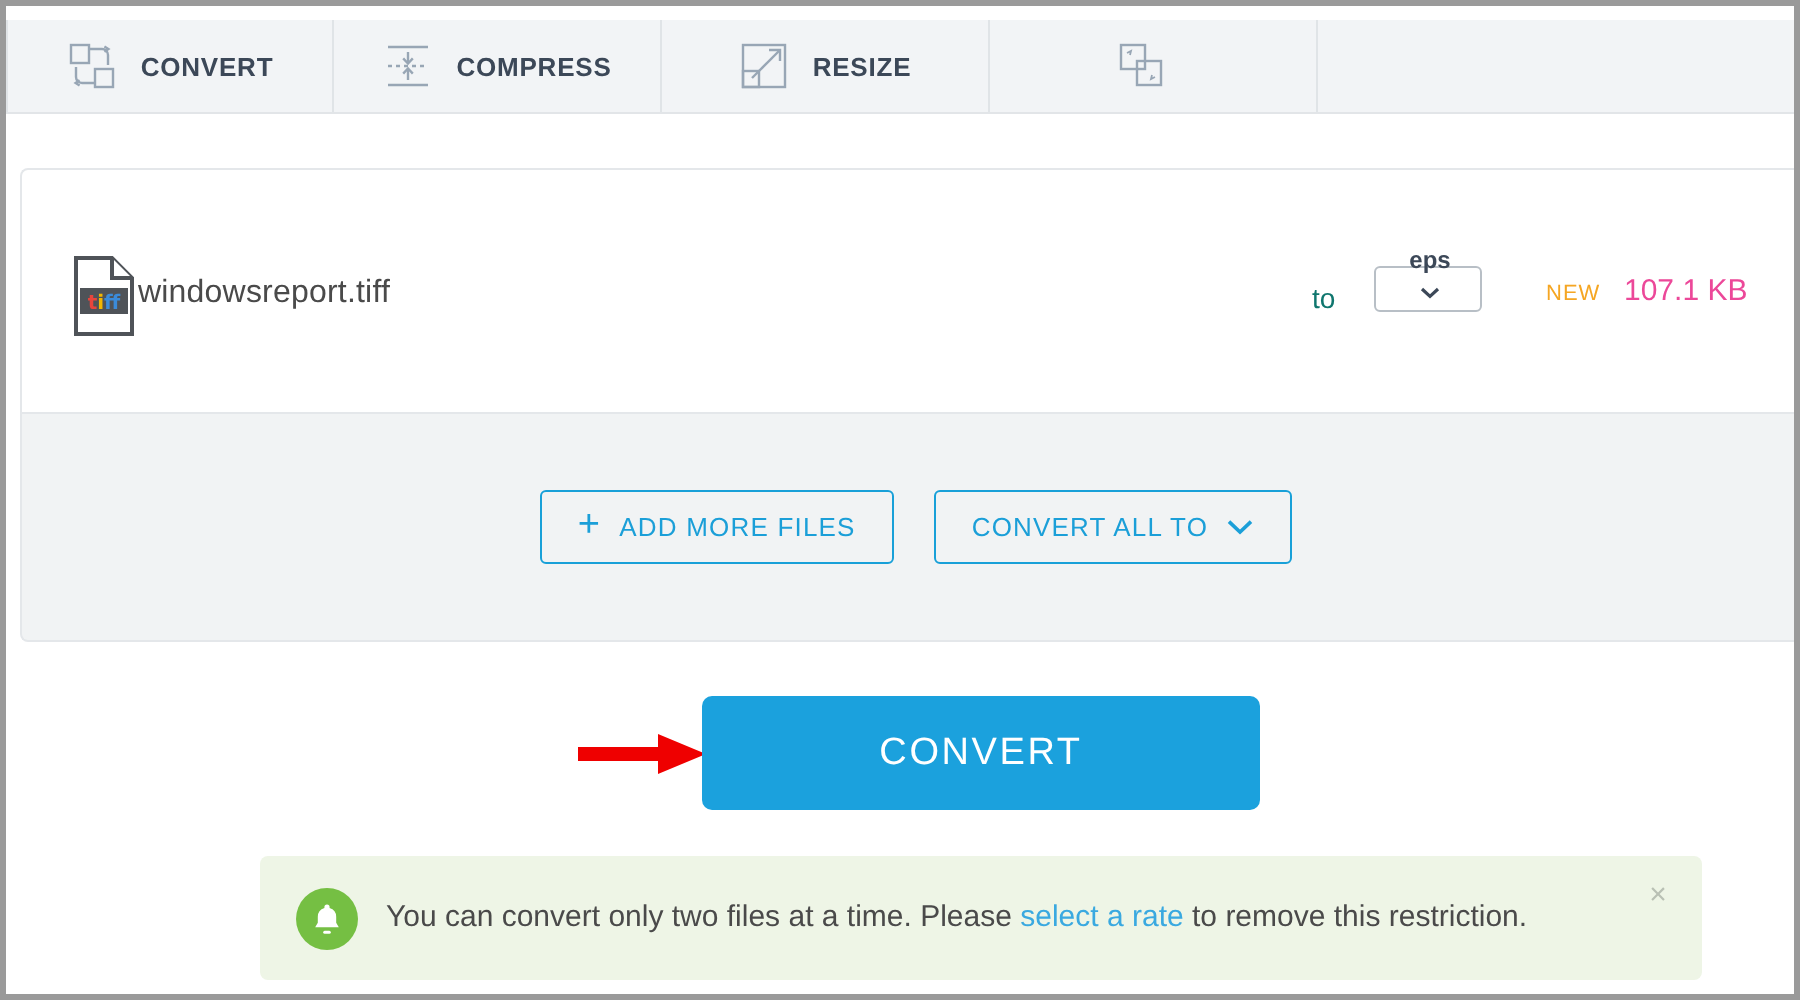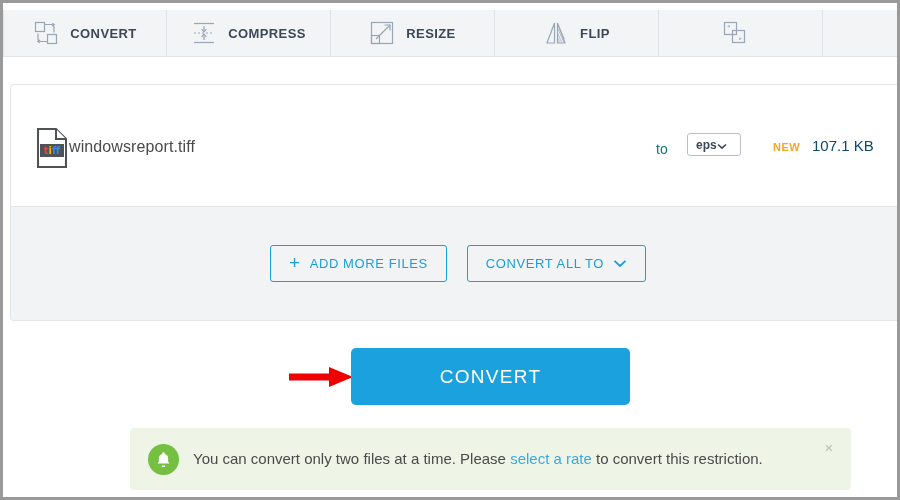--- a/index.html
+++ b/index.html
@@ -124,47 +124,48 @@
     position: absolute;
     left: 676px;
     top: 48px;
     width: 54px;
     height: 23px;
     border: 1px solid #b8bfc6;
     border-radius: 3px;
     background: #ffffff;
     display: flex;
     align-items: center;
-    justify-content: flex-start;
+    justify-content: flex-end;
     padding: 0 6px 0 8px;
     box-sizing: border-box;
     cursor: pointer;
+    flex-direction: column;
   }
   .format-select .fmt-text {
     font-size: 12px;
     font-weight: bold;
     color: #3c4858;
   }
   .format-select .chev { display:block; }
   .badge-new {
     position: absolute;
     left: 762px;
     top: 56px;
     font-size: 11px;
-    font-weight: bold;
+    font-weight: normal;
     color: #f5a623;
     letter-spacing: 0.5px;
     text-align: center;
   }
   .file-size {
     position: absolute;
     left: 801px;
     top: 52px;
     font-size: 15px;
-    color: #0c4a6e;
+    color: #ec4899;
     white-space: nowrap;
     text-align: center;
   }
 
   
   .action-band {
     position: absolute;
     left: 7px;
     top: 204px;
     width: 895px;
@@ -330,33 +331,20 @@
           <rect x="2.5" y="2.5" width="21" height="21"></rect>
           <rect x="2.5" y="15.5" width="8" height="8"></rect>
           <path d="M7 19 L21 5"></path>
           <path d="M15.5 5 H21 V10.5"></path>
         </svg>
       </span>
       <span class="tab-label">RESIZE</span>
     </div>
 
 
-    <div class="tab">
-      <span class="tab-icon">
-        <svg viewBox="0 0 26 26" fill="none" stroke="#98a6b5" stroke-width="1.2">
-          <path d="M11.5 3 L4 23 H11.5 Z"></path>
-          <path d="M14.5 3 L22 23 H14.5 Z"></path>
-          <path d="M15 5 L21.5 19" stroke-width="0.7"></path>
-          <path d="M15 9 L20.7 22" stroke-width="0.7"></path>
-          <path d="M15 14 L18.6 22.5" stroke-width="0.7"></path>
-          <path d="M15 18.5 L16.8 22.8" stroke-width="0.7"></path>
-        </svg>
-      </span>
-      <span class="tab-label">FLIP</span>
-    </div>
 
     <div class="tab">
       <span class="tab-icon">
         <svg viewBox="0 0 26 26" fill="none" stroke="#98a6b5" stroke-width="1.2">
           <rect x="2.5" y="2.5" width="12" height="12"></rect>
           <rect x="10.5" y="10.5" width="12" height="12"></rect>
           <path d="M5.5 6.5 l2 -1 -0.5 2" stroke-width="0.9"></path>
           <path d="M19.5 18.5 l-2 1 0.5 -2" stroke-width="0.9"></path>
         </svg>
       </span>
@@ -424,19 +412,19 @@
   </button>
 
   <div class="notice">
     <span class="notice-bell">
       <svg width="17" height="18" viewBox="0 0 17 18" fill="#ffffff">
         <path d="M8.5 1.2 a1.3 1.3 0 0 1 1.3 1.3 v0.5 a4.6 4.6 0 0 1 3.3 4.4 v3 l1.3 2.2 H2.6 l1.3 -2.2 v-3 a4.6 4.6 0 0 1 3.3 -4.4 v-0.5 A1.3 1.3 0 0 1 8.5 1.2 Z"></path>
         <rect x="6.6" y="14.4" width="3.8" height="1.5" rx="0.75"></rect>
       </svg>
     </span>
     <div class="notice-text">
-      <span>You can convert only two files at a time. Please </span><a class="link">select a rate</a><span> to convert this restriction.</span>
+      <span>You can convert only two files at a time. Please </span><a class="link">select a rate</a><span> to remove this restriction.</span>
     </div>
     <div class="notice-close">×</div>
   </div>
 
 </div>
 </div>
 
 </body></html>

